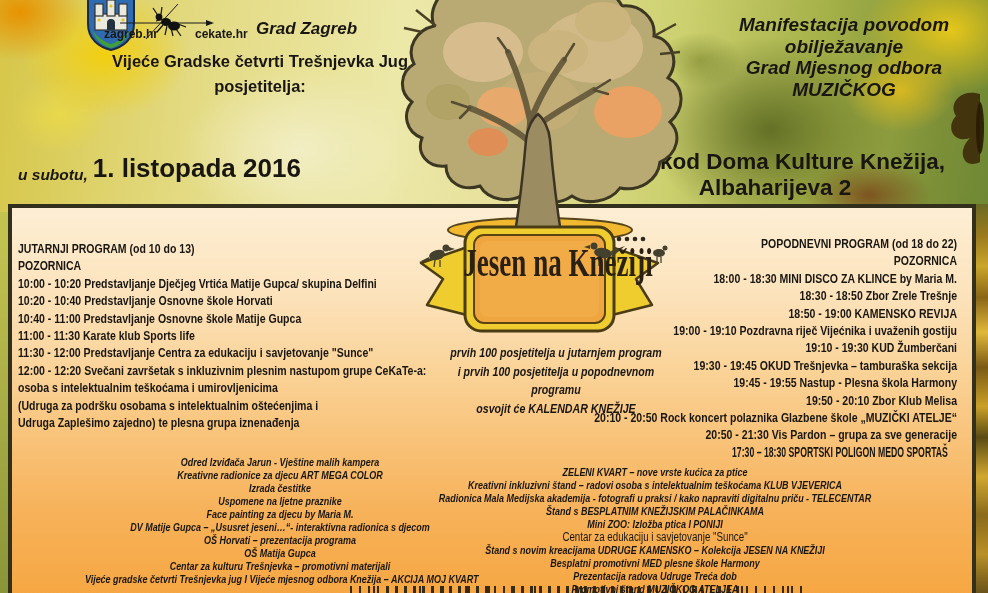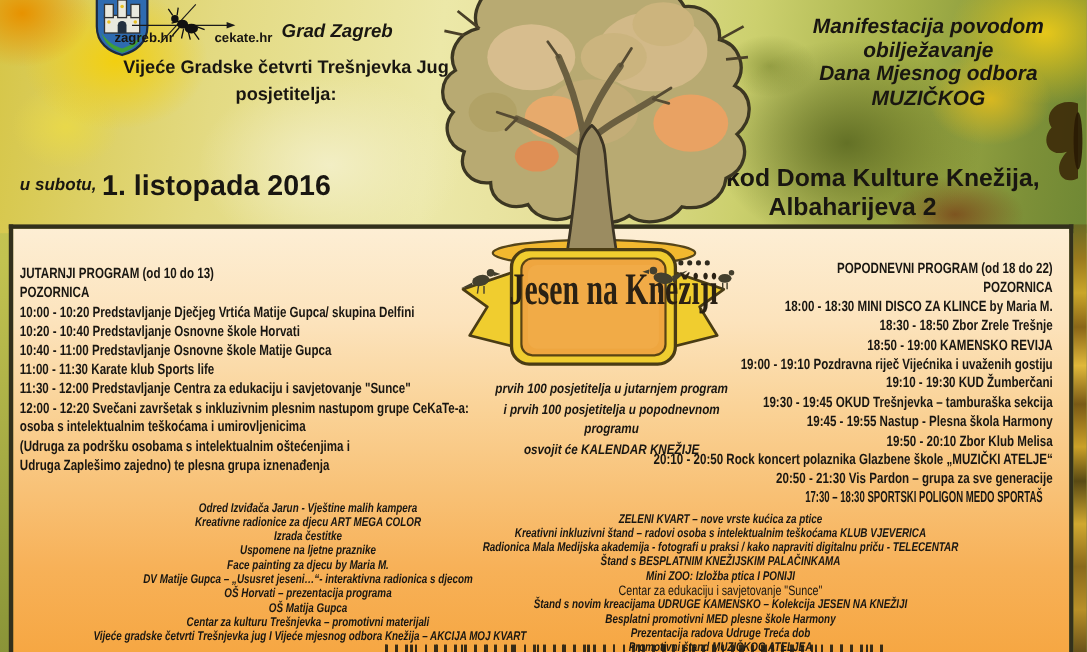--- a/index.html
+++ b/index.html
@@ -28,21 +28,21 @@
     border:4px solid #32301c;border-bottom:none;z-index:2;
     background:linear-gradient(180deg,var(--panel-top,#fdeed4) 0%,#fce3bc 22%,#fad398 42%,#f8c176 62%,#f7b158 80%,var(--panel-bottom,#f6a743) 100%);
   }
   .right-strip{
     left:976px;top:204px;width:12px;height:389px;z-index:3;
     background:linear-gradient(180deg,#6a6a24,#9a7a1e 8%,#caa62a 16%,#8a6618 24%,#e0b83a 33%,#7a5a16 42%,#caa028 52%,#5a4a14 60%,#d0a830 70%,#8a6a1c 80%,#b89028 90%,#6a521a 100%);
   }
   .url-label{font-weight:bold;font-size:12px;z-index:4;margin-left:32px;}
   .grad-zagreb{font-style:italic;font-weight:bold;font-size:17px;z-index:4;}
   .organizers{left:95px;top:49px;width:330px;text-align:center;font-weight:bold;font-size:16.5px;line-height:24.5px;z-index:4;}
-  .date-row{left:18px;top:153px;display:flex;align-items:center;gap:5px;z-index:4;}
+  .date-row{left:18px;top:153px;display:flex;align-items:flex-end;gap:5px;z-index:4;}
   .date-prefix{font-style:italic;font-weight:bold;font-size:15.5px;}
   .date-value{font-weight:bold;font-size:26px;letter-spacing:0;}
   .occasion{left:700px;top:14px;width:288px;text-align:center;font-style:italic;font-weight:bold;font-size:19px;line-height:21.5px;z-index:4;}
   .location{left:595px;top:149px;width:360px;text-align:center;font-weight:bold;font-size:22.5px;line-height:26px;z-index:4;}
   .program{font-weight:bold;font-size:13.5px;line-height:17.4px;z-index:7;}
   .program .line{white-space:nowrap;}
   .program-left{left:18px;top:240px;width:560px;transform:scaleX(.78);transform-origin:top left;}
   .program-right{right:31px;top:235px;width:560px;text-align:right;transform:scaleX(.78);transform-origin:top right;}
   .note{left:416px;top:344px;width:280px;text-align:center;font-style:italic;font-weight:bold;font-size:12.5px;line-height:18.5px;transform:scaleX(.85);z-index:7;}
   .sport-line{right:40px;top:444px;font-weight:bold;font-size:14.5px;white-space:nowrap;transform:scaleX(.6);transform-origin:center right;z-index:7;}
@@ -110,21 +110,21 @@
     </div>
 
   <div class="abs date-row">
     <span class="date-prefix">u subotu,</span>
     <span class="date-value">1. listopada 2016</span>
   </div>
 
   <div class="abs occasion">
       <div class="line">Manifestacija povodom</div>
       <div class="line">obilježavanje</div>
-      <div class="line">Dana Mjesnog odbora</div>
+      <div class="line">Grad Mjesnog odbora</div>
       <div class="line">MUZIČKOG</div>
     </div>
 
   <div class="abs location">
       <div class="line">Park kod Doma Kulture Knežija,</div>
       <div class="line">Albaharijeva 2</div>
     </div>
 
   <div class="abs panel"></div>
   <div class="abs right-strip"></div>

